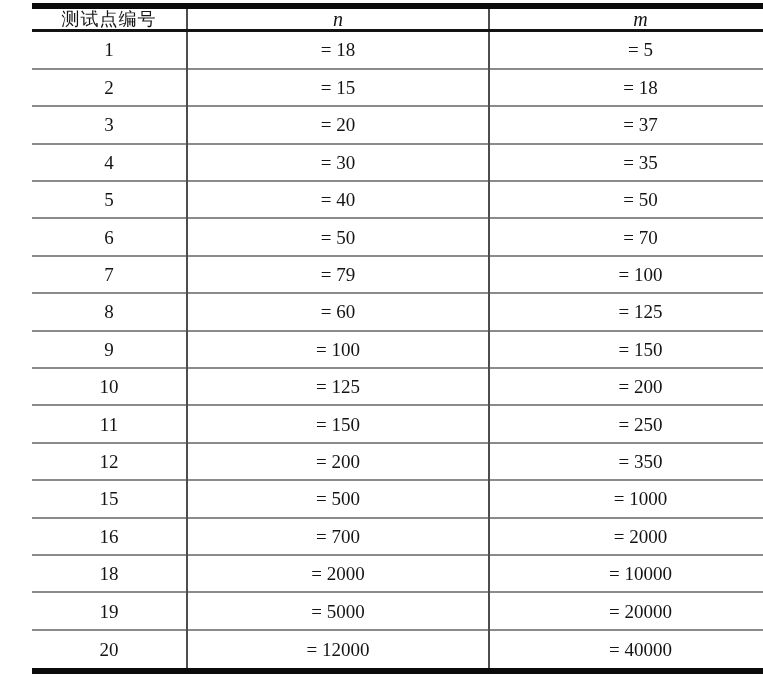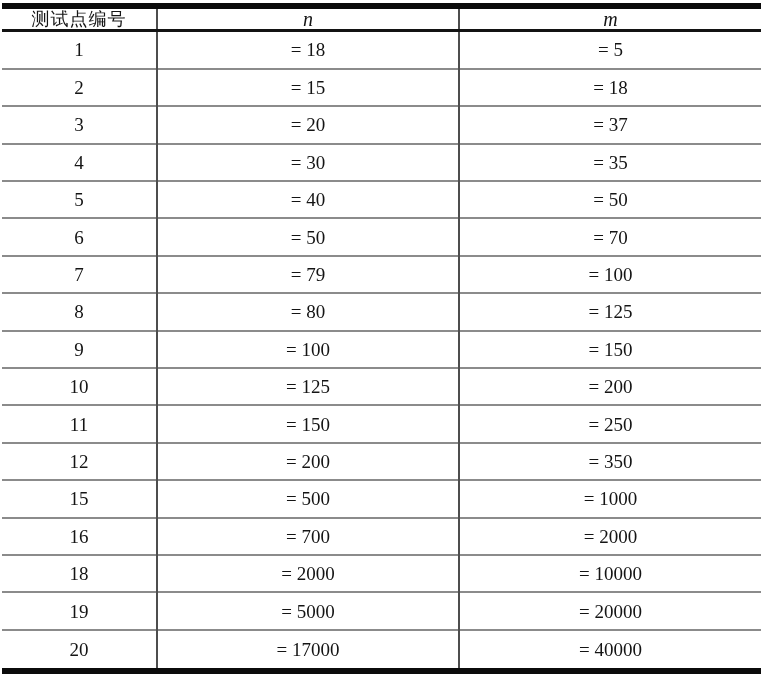--- a/index.html
+++ b/index.html
@@ -8,20 +8,21 @@
     background: #ffffff;
   }
   .page {
     width: 763px;
     height: 679px;
     box-sizing: border-box;
     background: #ffffff;
     padding-top: 3px;
     overflow: hidden;
     font-family: "Liberation Serif", "DejaVu Serif", serif;
+    padding-left: 30px;
   }
   table.test-table {
     width: 759px;
     height: 671px;
     margin: 0 2px;
     border-collapse: collapse;
     table-layout: fixed;
     border-top: 6px solid #0b0b0b;
     border-bottom: 6px solid #0b0b0b;
   }
@@ -109,21 +110,21 @@
           <td>= 50</td>
           <td>= 70</td>
         </tr>
         <tr>
           <td>7</td>
           <td>= 79</td>
           <td>= 100</td>
         </tr>
         <tr>
           <td>8</td>
-          <td>= 80</td>
+          <td>= 60</td>
           <td>= 125</td>
         </tr>
         <tr>
           <td>9</td>
           <td>= 100</td>
           <td>= 150</td>
         </tr>
         <tr>
           <td>10</td>
           <td>= 125</td>
@@ -154,18 +155,18 @@
           <td>= 2000</td>
           <td>= 10000</td>
         </tr>
         <tr>
           <td>19</td>
           <td>= 5000</td>
           <td>= 20000</td>
         </tr>
         <tr>
           <td>20</td>
-          <td>= 17000</td>
+          <td>= 12000</td>
           <td>= 40000</td>
         </tr>
       </tbody>
   </table>
 </div>
 
 </body></html>

